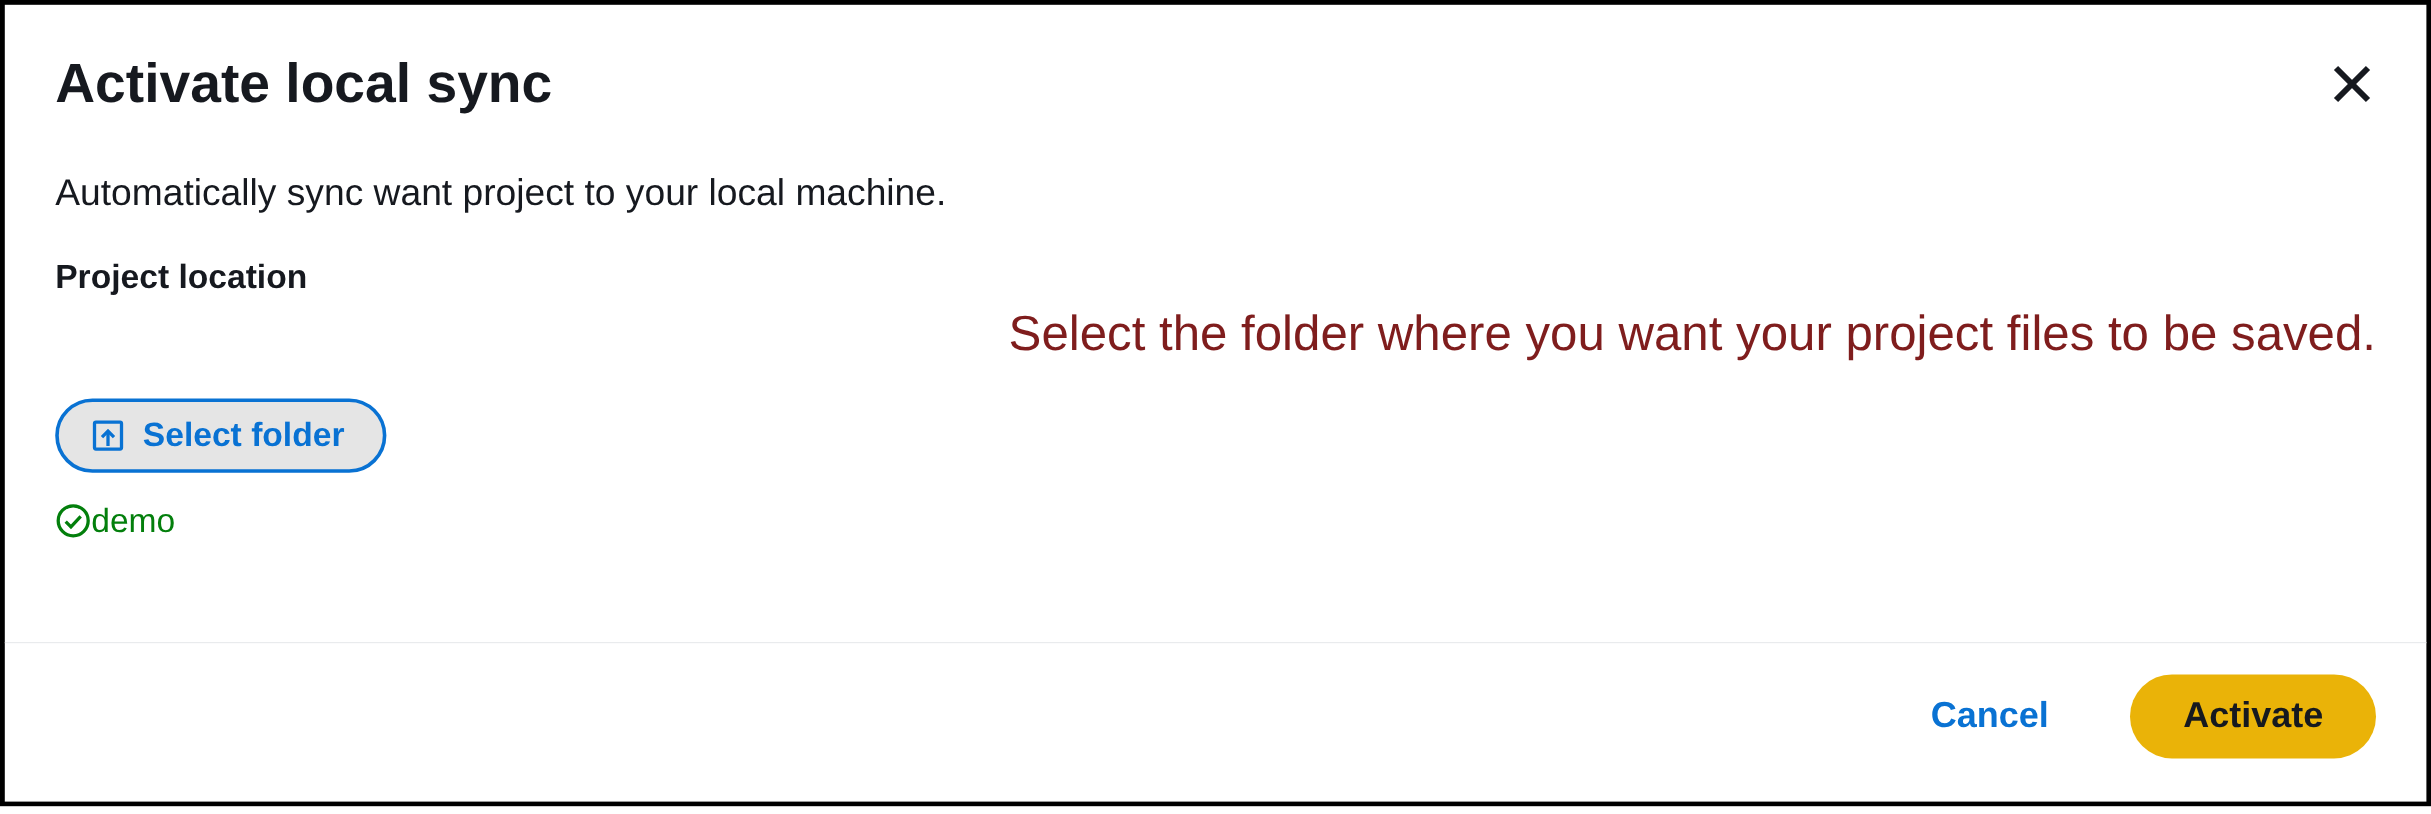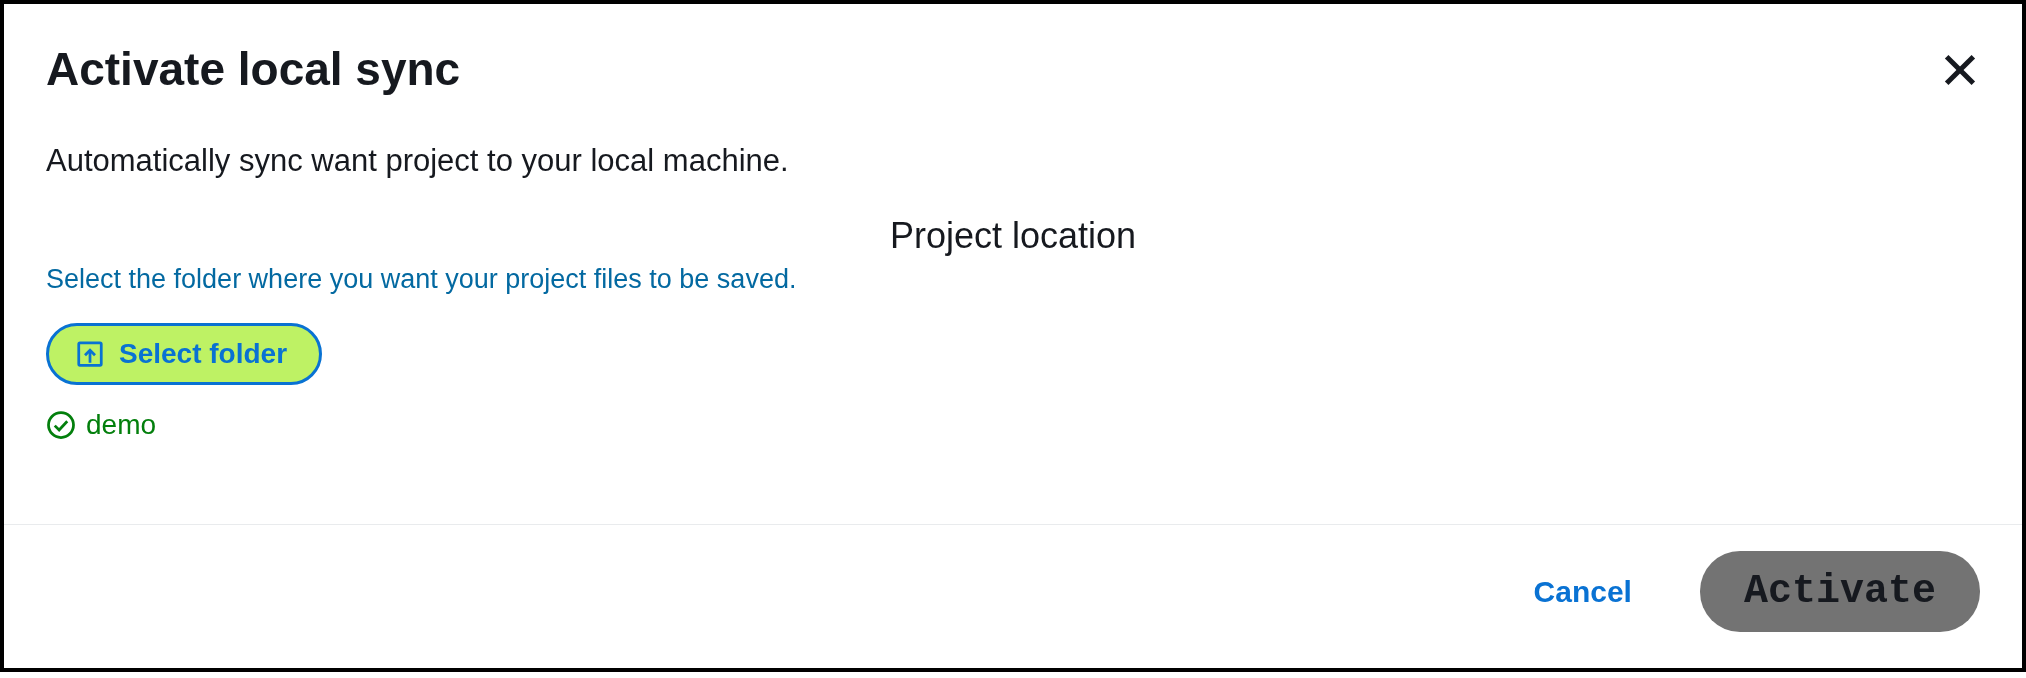--- a/index.html
+++ b/index.html
@@ -48,58 +48,57 @@
       stroke: #16191f;
       stroke-width: 3;
     }
     .dialog-description {
       font-size: 31px;
       color: #16191f;
       margin-top: 42px;
       line-height: 1.4;
     }
     .section-label {
-      font-size: 36px;
-      font-weight: 400;
+      font-size: 28px;
+      font-weight: 700;
       color: #16191f;
       margin-top: 32px;
-      text-align: center;
     }
     .section-hint {
-      font-size: 27px;
-      color: #0369a1;
+      font-size: 41px;
+      color: #7f1d1d;
       margin-top: 4px;
       line-height: 1.35;
+      text-align: right;
     }
     .select-folder-btn {
       display: inline-flex;
       align-items: center;
       gap: 14px;
       margin-top: 26px;
       padding: 12px 32px 12px 26px;
       border: 3px solid #0972d3;
       border-radius: 40px;
-      background: #bef264;
+      background: #e5e5e5;
       color: #0972d3;
       font-size: 28px;
       font-weight: 700;
       cursor: pointer;
       font-family: inherit;
     }
     .select-folder-btn svg {
       width: 30px;
       height: 30px;
       stroke: #0972d3;
       fill: none;
       stroke-width: 2.2;
     }
     .status-row {
       display: flex;
       align-items: center;
-      gap: 10px;
       margin-top: 24px;
       color: #037f0c;
       font-size: 28px;
     }
     .status-row svg {
       width: 30px;
       height: 30px;
       stroke: #037f0c;
       fill: none;
       stroke-width: 2.2;
@@ -116,28 +115,28 @@
       background: none;
       border: none;
       color: #0972d3;
       font-size: 30px;
       font-weight: 700;
       cursor: pointer;
       font-family: inherit;
       padding: 12px 8px;
     }
     .activate-btn {
-      background: #737373;
+      background: #eab308;
       border: none;
       border-radius: 40px;
       color: #16191f;
-      font-size: 40px;
+      font-size: 30px;
       font-weight: 700;
       cursor: pointer;
-      font-family: Liberation Mono, monospace;
+      font-family: Liberation Sans, sans-serif;
       padding: 18px 44px;
     }
   </style>
 </head>
 <body>
 
 <div class="dialog">
   <div class="dialog-content">
     <div class="dialog-header">
       <h1 class="dialog-title">Activate local sync</h1>

